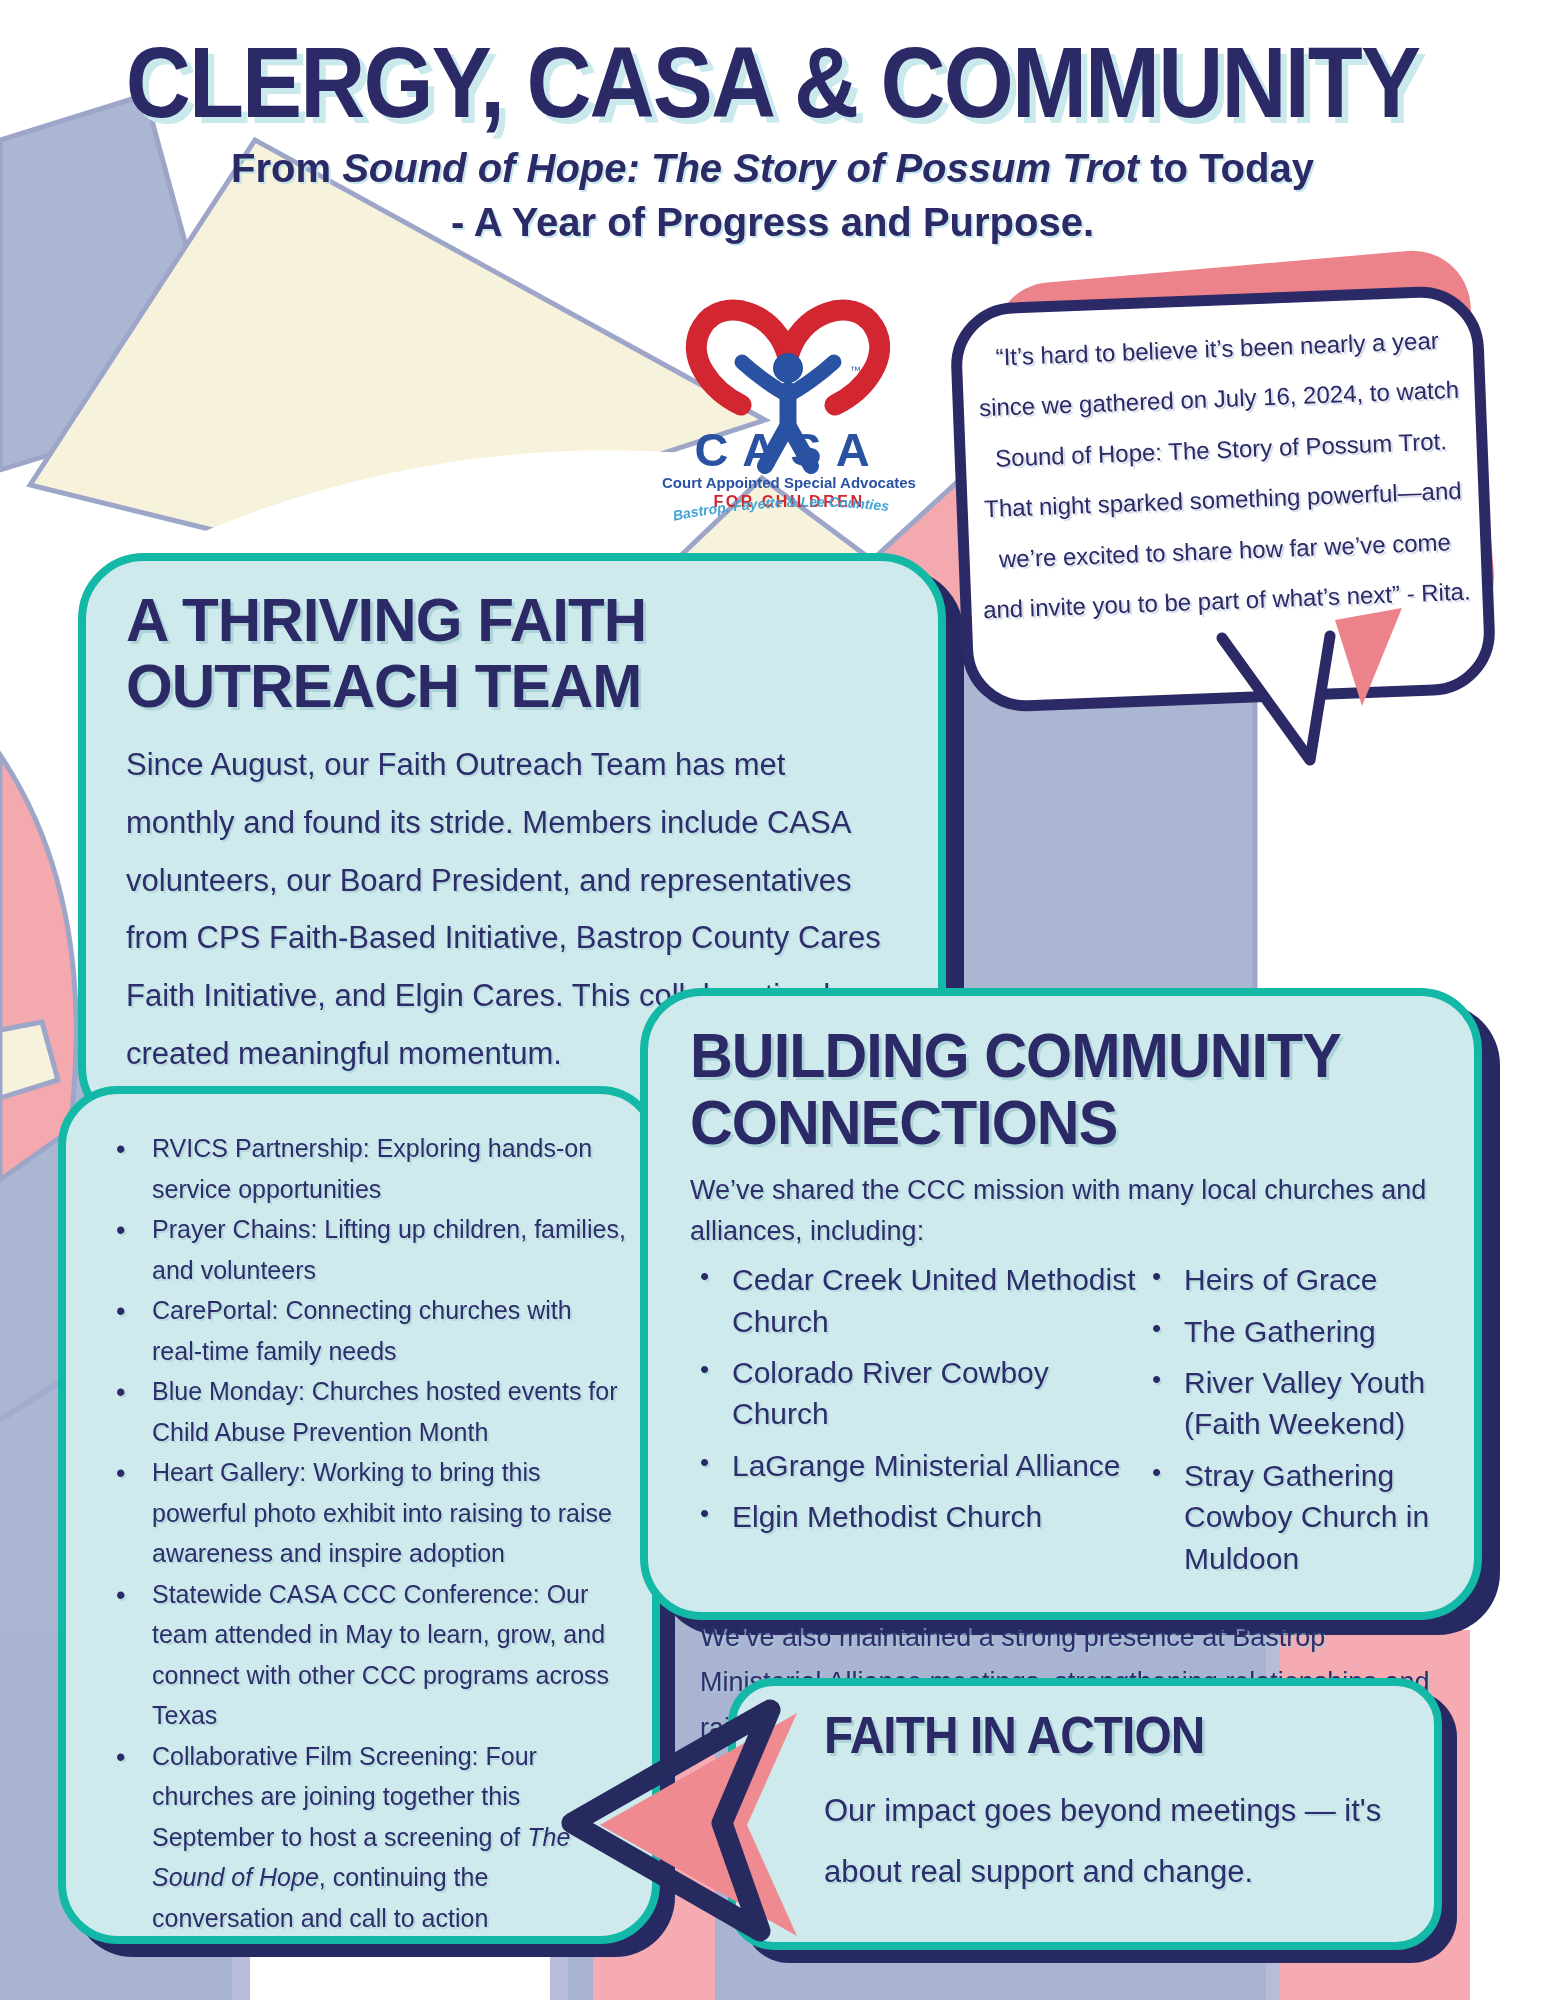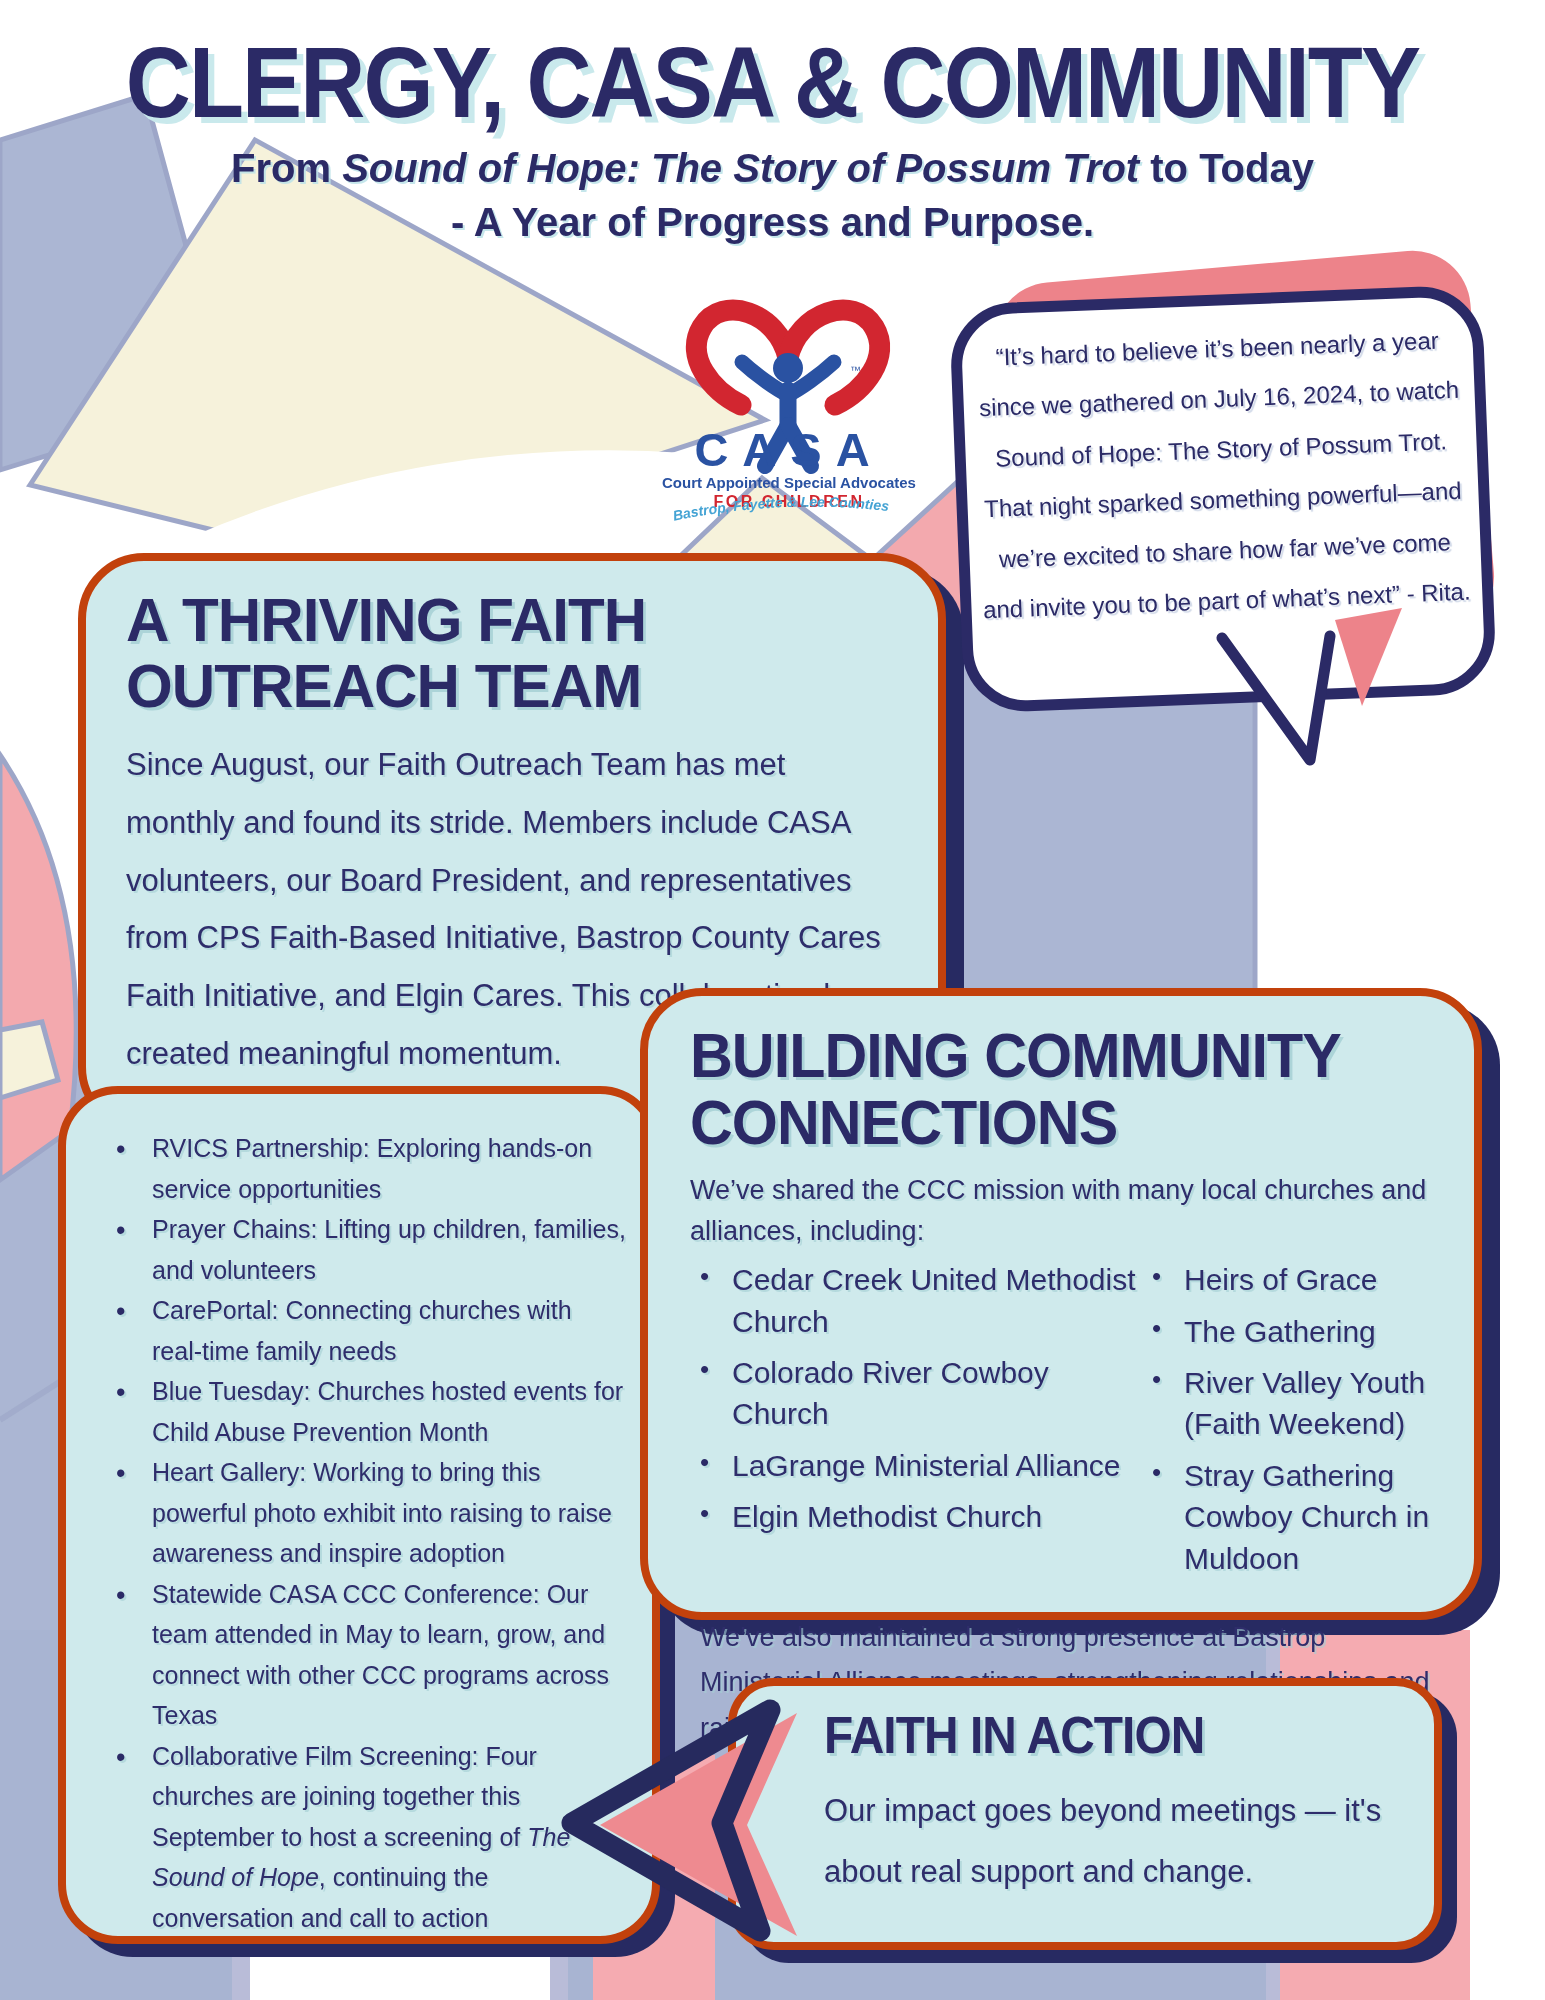--- a/index.html
+++ b/index.html
@@ -10,21 +10,21 @@
   
   .masthead{position:absolute;left:0;top:30px;width:100%;text-align:center;z-index:2;}
   .title{margin:0;font-size:100px;font-weight:800;letter-spacing:-2px;color:#2b2a66;
          white-space:nowrap;line-height:1.05;transform:scaleX(0.9);transform-origin:center;
          text-shadow:7px 6px 0 #c9e9ec;}
   .sub{margin:6px 0 0;font-size:40px;font-weight:700;color:#2b2a66;line-height:1.35;
        text-shadow:2px 2px 0 rgba(187,226,231,.85);}
   .sub em{font-style:italic;}
 
   
-  .tbox{position:absolute;background:#cfeaec;border:8px solid #c2410c;color:#2e2d6b;}
+  .tbox{position:absolute;background:#cfeaec;border:8px solid #14b8a6;color:#2e2d6b;}
   .tbox h2{margin:0;color:#2b2a66;font-weight:800;line-height:1.06;letter-spacing:-1px;
            transform-origin:left top;text-shadow:3px 3px 0 rgba(160,204,210,.75);}
   .tbox h2 span{display:block;}
   .tbox p, .tbox li{text-shadow:2px 2px 0 rgba(163,206,212,.6);}
 
   .box-outreach{left:78px;top:553px;width:868px;height:580px;border-radius:66px;
                 box-shadow:18px 15px 0 #272a62;z-index:1;padding:26px 40px 0 40px;box-sizing:border-box;}
   .box-outreach h2{font-size:62px;transform:scaleX(0.97);}
   .box-outreach p{margin:18px 0 0;font-size:31px;line-height:1.86;}
 
@@ -146,21 +146,21 @@
       <span>OUTREACH TEAM</span>
     </h2>
     <p>Since August, our Faith Outreach Team has met monthly and found its stride. Members include CASA volunteers, our Board President, and representatives from CPS Faith-Based Initiative, Bastrop County Cares Faith Initiative, and Elgin Cares. This collaboration has created meaningful momentum.</p>
   </section>
 
   <section class="tbox box-initiatives">
     <ul>
       <li>RVICS Partnership: Exploring hands-on service opportunities</li>
       <li>Prayer Chains: Lifting up children, families, and volunteers</li>
       <li>CarePortal: Connecting churches with real-time family needs</li>
-      <li>Blue Tuesday: Churches hosted events for Child Abuse Prevention Month</li>
+      <li>Blue Monday: Churches hosted events for Child Abuse Prevention Month</li>
       <li>Heart Gallery: Working to bring this powerful photo exhibit into raising to raise awareness and inspire adoption</li>
       <li>Statewide CASA CCC Conference: Our team attended in May to learn, grow, and connect with other CCC programs across Texas</li>
       <li><span>Collaborative Film Screening: Four churches are joining together this September to host a screening of </span><em>The Sound of Hope</em><span>, continuing the conversation and call to action</span></li>
     </ul>
   </section>
 
   <section class="tbox box-connections">
     <h2>
       <span>BUILDING COMMUNITY</span>
       <span>CONNECTIONS</span>

